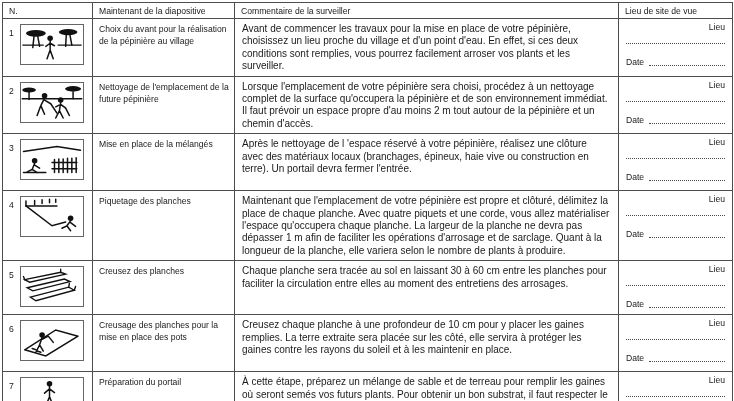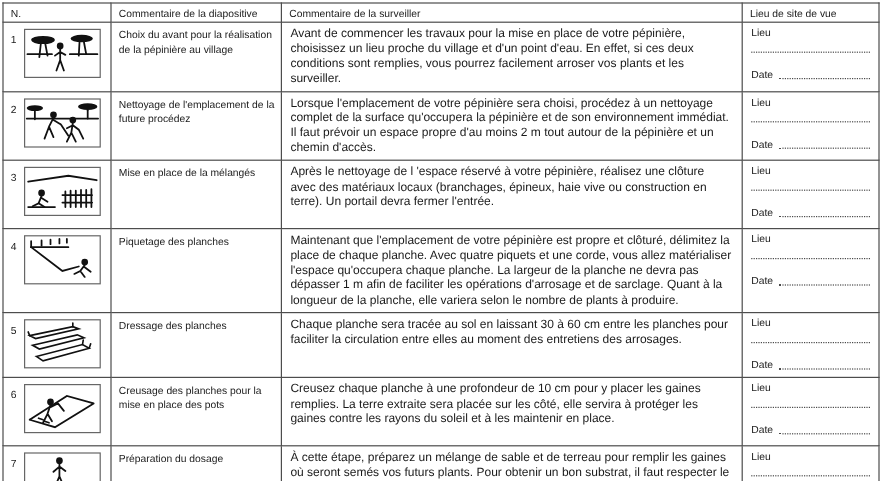--- a/index.html
+++ b/index.html
@@ -34,41 +34,41 @@
     margin:5px 4px 4px 17px;width:64px;height:41px;
     border:1px solid #666;box-sizing:border-box;background:#fff;
     display:flex;align-items:center;justify-content:center;overflow:hidden;
   }
   .illusbox svg{width:100%;height:100%;display:block;}
 
   .cell-desc{padding:4px 5px 3px 6px;font-size:8.6px;line-height:12.2px;}
   .cell-comment{padding:4px 8px 3px 7px;font-size:10px;line-height:12.4px;margin-top:40px;}
 
   .cell-loc .loc{padding:3px 7px 4px 7px;font-size:8.6px;}
-  .loc-lieu{display:block;line-height:11px;}
+  .loc-lieu{display:block;line-height:11px;text-align:right;}
   .dotline{border-bottom:1.4px dotted #4a4a4a;height:1px;}
   .dotline.full{margin-top:9px;}
   .date-row{display:flex;align-items:flex-end;margin-top:13px;}
   .date-row .date-label{line-height:11px;margin-right:5px;}
   .date-row .dotline{flex:1;margin-bottom:2px;}
 </style>
 </head>
 <body>
 
 <table>
   <colgroup>
     <col class="c-num">
       <col class="c-desc">
       <col class="c-comment">
       <col class="c-loc">
   </colgroup>
   <thead>
     <tr>
       <th>N.</th>
-      <th>Commentaire de la diapositive</th>
+      <th>Maintenant de la diapositive</th>
       <th>Commentaire de la surveiller</th>
       <th>Lieu de site de vue</th>
     </tr>
   </thead>
   <tbody id="rows">
       <tr>
     <td class="cell-num">
       <div class="cell-num-inner">
         <span class="rownum">1</span>
         <div class="illusbox illus">
@@ -118,21 +118,21 @@
                   <circle cx="38" cy="20" r="4.5" fill="#111" stroke="none"></circle>
                   <path d="M38 24 L32 36 M32 36 L26 52 M32 36 L38 50 M38 27 L48 33 M48 33 L58 48"></path>
                   <circle cx="64" cy="27" r="4.5" fill="#111" stroke="none"></circle>
                   <path d="M64 31 L62 44 M64 34 L56 38 M64 34 L72 40 L78 52 M62 44 L56 56 M62 44 L68 56"></path>
                 </g>
               </svg>
             </div>
       </div>
     </td>
     <td class="cell-desc">
-      <span>Nettoyage de l'emplacement de la future procédez</span>
+      <span>Nettoyage de l'emplacement de la future pépinière</span>
     </td>
     <td class="cell-comment">
       <span>Lorsque l'emplacement de votre pépinière sera choisi, procédez à un nettoyage complet de la surface qu'occupera la pépinière et de son environnement immédiat. Il faut prévoir un espace propre d'au moins 2 m tout autour de la pépinière et un chemin d'accès.</span>
     </td>
     <td class="cell-loc">
       <div class="loc">
         <span class="loc-lieu">Lieu</span>
         <div class="dotline full"></div>
         <div class="date-row">
           <span class="date-label">Date</span>
@@ -219,21 +219,21 @@
                   <path d="M6 20 L64 8 L72 11 L14 24 Z"></path>
                   <path d="M10 33 L70 19 L79 23 L19 38 Z"></path>
                   <path d="M15 48 L77 32 L86 37 L24 54 Z"></path>
                   <path d="M64 8 L64 3 M6 20 L4 15 M77 32 L78 26 M86 37 L88 31"></path>
                 </g>
               </svg>
             </div>
       </div>
     </td>
     <td class="cell-desc">
-      <span>Dressage des planches</span>
+      <span>Creusez des planches</span>
     </td>
     <td class="cell-comment">
       <span>Chaque planche sera tracée au sol en laissant 30 à 60 cm entre les planches pour faciliter la circulation entre elles au moment des entretiens des arrosages.</span>
     </td>
     <td class="cell-loc">
       <div class="loc">
         <span class="loc-lieu">Lieu</span>
         <div class="dotline full"></div>
         <div class="date-row">
           <span class="date-label">Date</span>
@@ -284,21 +284,21 @@
                 <g stroke="#111" stroke-width="2.4" fill="none" stroke-linecap="round">
                   <circle cx="46" cy="9" r="4.5" fill="#111" stroke="none"></circle>
                   <path d="M46 13 V30 M46 17 L38 24 M46 17 L54 23 M46 30 L41 42 M46 30 L51 42"></path>
                   <path d="M6 52 Q26 38 46 51 M42 52 Q62 36 90 50 M10 55 H92"></path>
                 </g>
               </svg>
             </div>
       </div>
     </td>
     <td class="cell-desc">
-      <span>Préparation du dosage</span>
+      <span>Préparation du portail</span>
     </td>
     <td class="cell-comment">
       <span>À cette étape, préparez un mélange de sable et de terreau pour remplir les gaines où seront semés vos futurs plants. Pour obtenir un bon substrat, il faut respecter le dosage suivant: deux tas de sable et un de terreau. Le sable et le terreau seront tamisés avant d'être mélangés.</span>
     </td>
     <td class="cell-loc">
       <div class="loc">
         <span class="loc-lieu">Lieu</span>
         <div class="dotline full"></div>
 
       </div>

